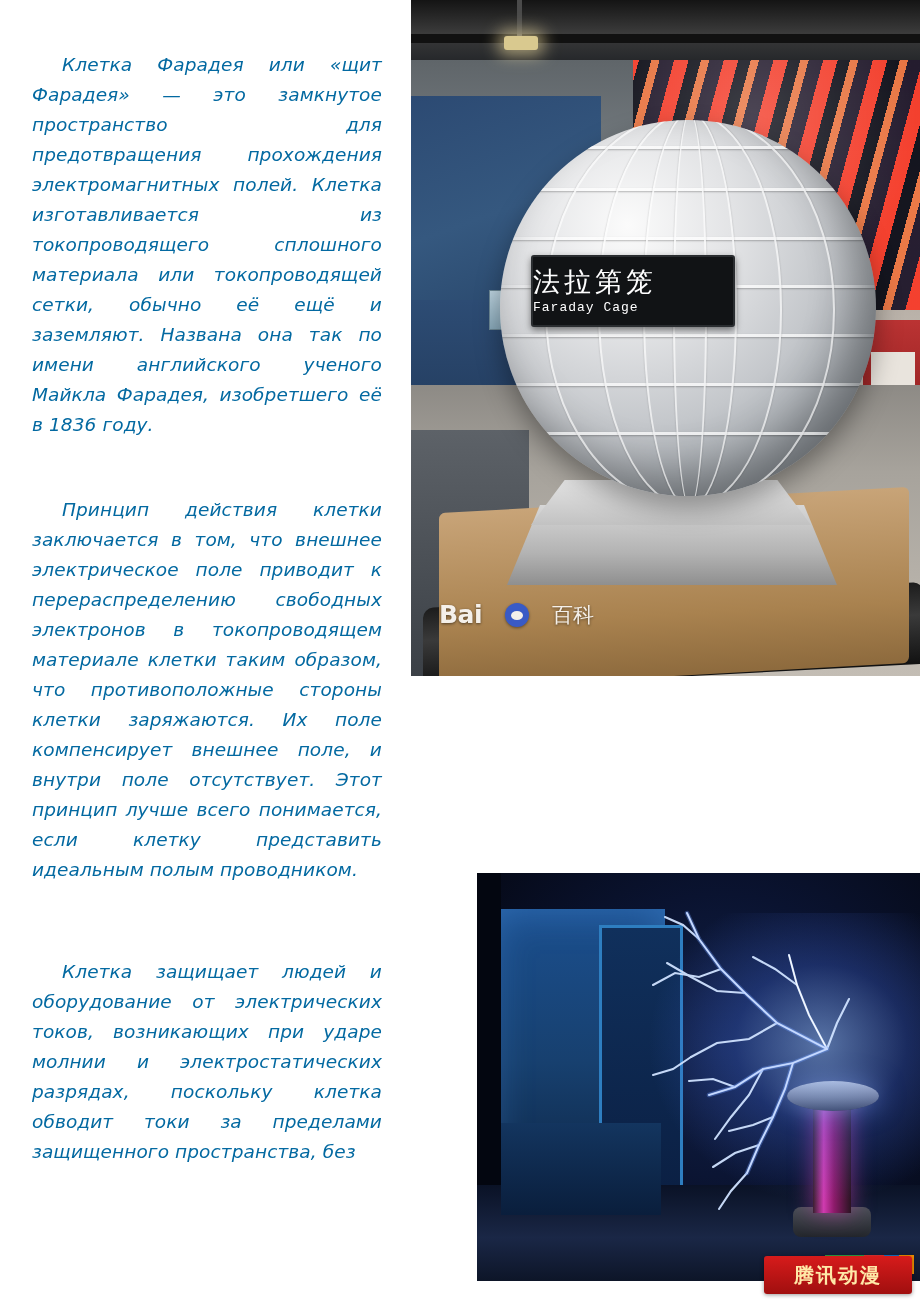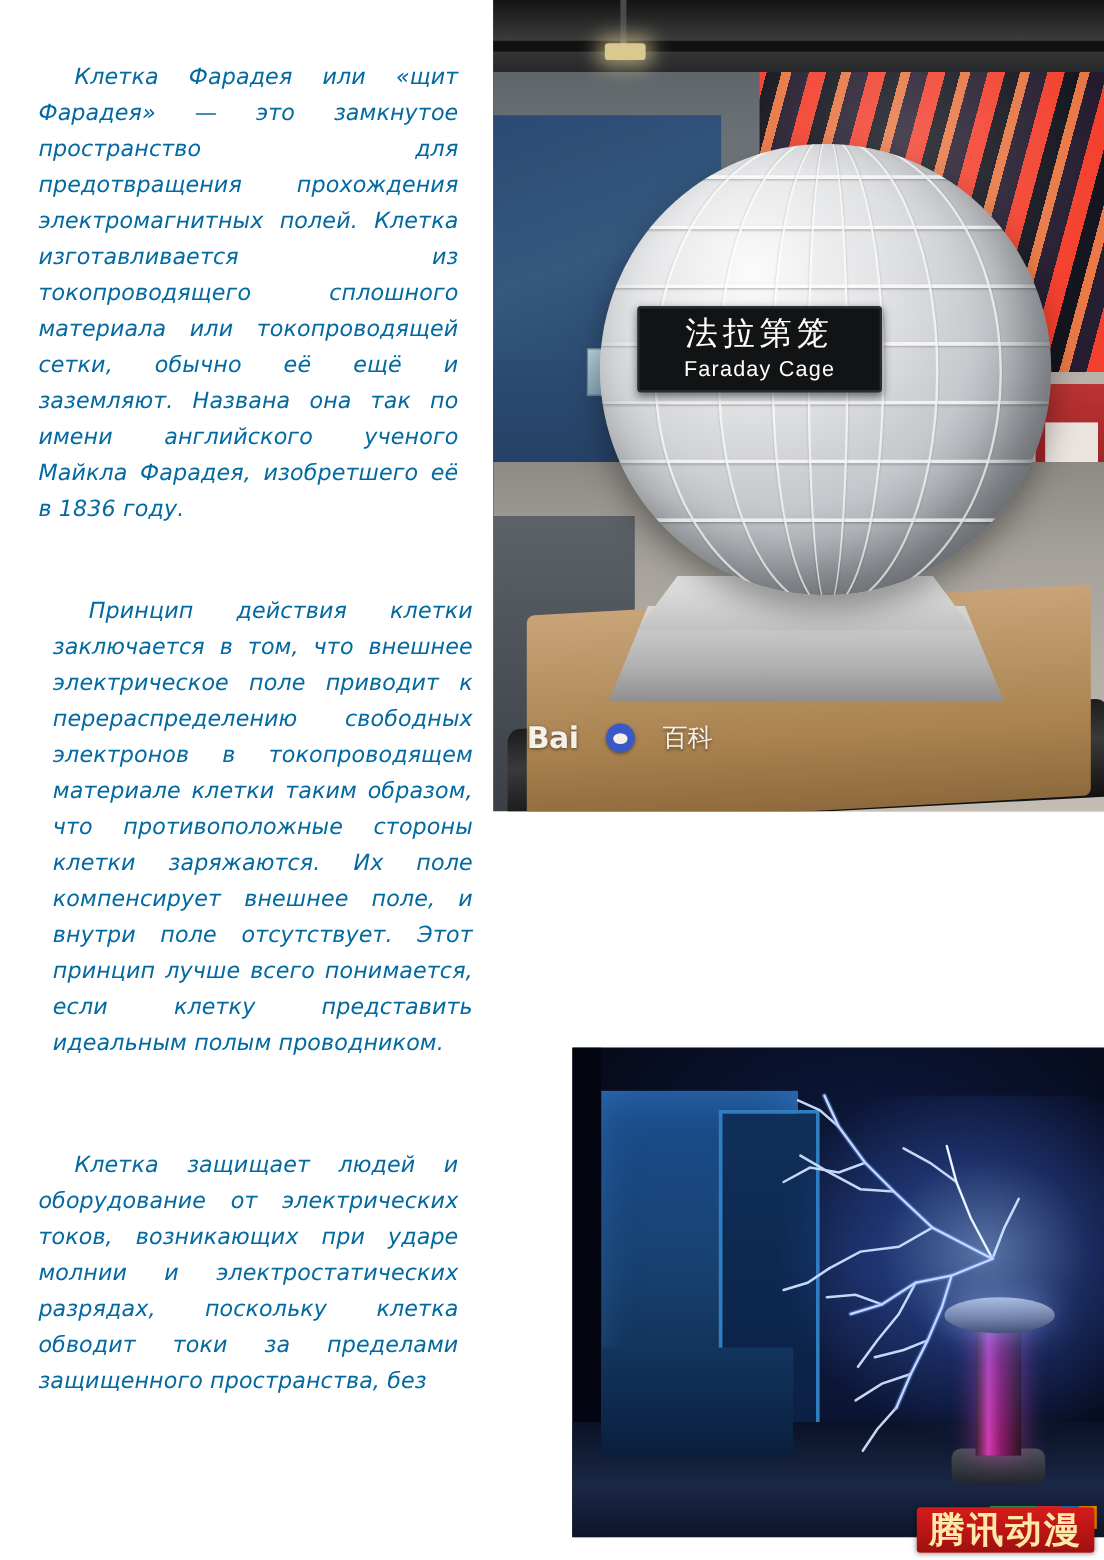--- a/index.html
+++ b/index.html
@@ -33,21 +33,21 @@
     font-style: italic;
     font-size: 18.5px;
     line-height: 30px;
     color: #0369a1;
     text-align: justify;
     text-indent: 30px;
     margin: 0;
     letter-spacing: 0.1px;
   }
   .p1 { position: absolute; top: 50px;  left: 0; width: 350px; }
-  .p2 { position: absolute; top: 495px; left: 12px; width: 350px; }
+  .p2 { position: absolute; top: 495px; left: 0; width: 350px; }
   .p3 { position: absolute; top: 957px; left: 0; width: 350px; }
 
   
   .fig1 {
     position: absolute;
     left: 411px;
     top: 0;
     width: 509px;
     height: 676px;
     overflow: hidden;
@@ -160,30 +160,30 @@
     position:absolute; top:-2%; height:104%;
     border-radius:50%;
     border:2px solid rgba(255,255,255,.85);
     box-shadow: 0 0 2px rgba(0,0,0,.3);
   }
   .f1-label {
     position:absolute; left:120px; top:255px; width:200px; height:68px;
     background:#111315;
     border:2px solid #2a2d30;
     border-radius:3px;
-    display:flex; flex-direction:column; align-items:center; justify-content:center;
+    display:flex; flex-direction:column; justify-content:center;
     box-shadow: 0 3px 7px rgba(0,0,0,.5);
   }
   .f1-label .cn {
     color:#ffffff; font-size:27px; letter-spacing:4px;
     font-family:"DejaVu Sans", sans-serif; line-height:30px;
   }
   .f1-label .en {
-    color:#ffffff; font-size:18px; letter-spacing:1px; margin-top:3px;
-    font-family:Liberation Sans, sans-serif;
+    color:#ffffff; font-size:13px; letter-spacing:1px; margin-top:3px;
+    font-family:Liberation Mono, monospace;
   }
   .f1-watermark {
     position:absolute; left:28px; top:600px;
     display:flex; align-items:center; gap:23px;
     color:#ffffff; opacity:.88;
     font-family:"DejaVu Sans", sans-serif;
   }
   .f1-watermark .bd {
     font-size:25px; font-weight:bold; letter-spacing:-.5px;
     text-shadow:0 1px 3px rgba(0,0,0,.6);
@@ -276,21 +276,21 @@
   .logo {
     position:absolute;
     right: 8px;
     bottom: 6px;
     width: 148px;
     height: 38px;
     display:flex; align-items:center; justify-content:center;
     background: linear-gradient(180deg,#d71b1b 0%, #a00f0f 100%);
     color:#ffe9a8;
     font-family:"DejaVu Sans", sans-serif;
-    font-size:30px; font-weight:bold; letter-spacing:2px;
+    font-size:20px; font-weight:bold; letter-spacing:2px;
     border-radius:3px;
     box-shadow:0 1px 4px rgba(0,0,0,.4);
   }
 </style>
 </head>
 <body>
 
 <div class="page">
 
   <div class="text-col">

